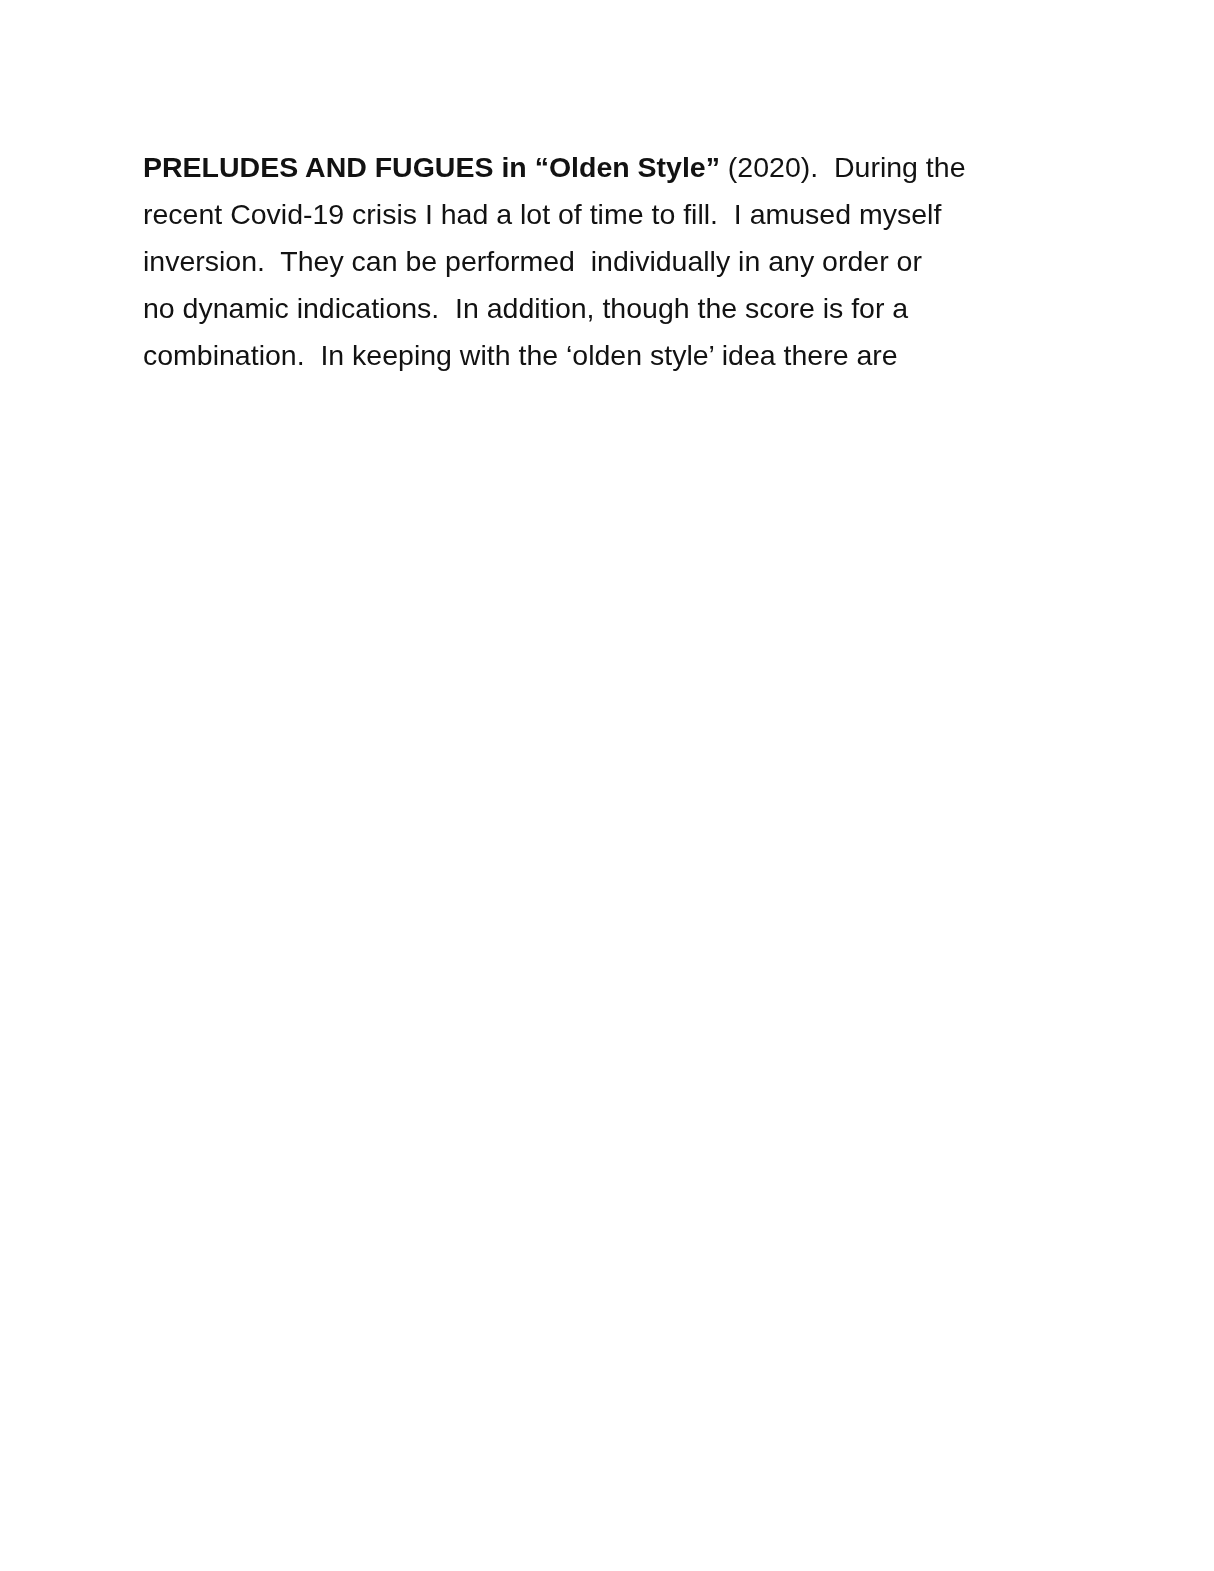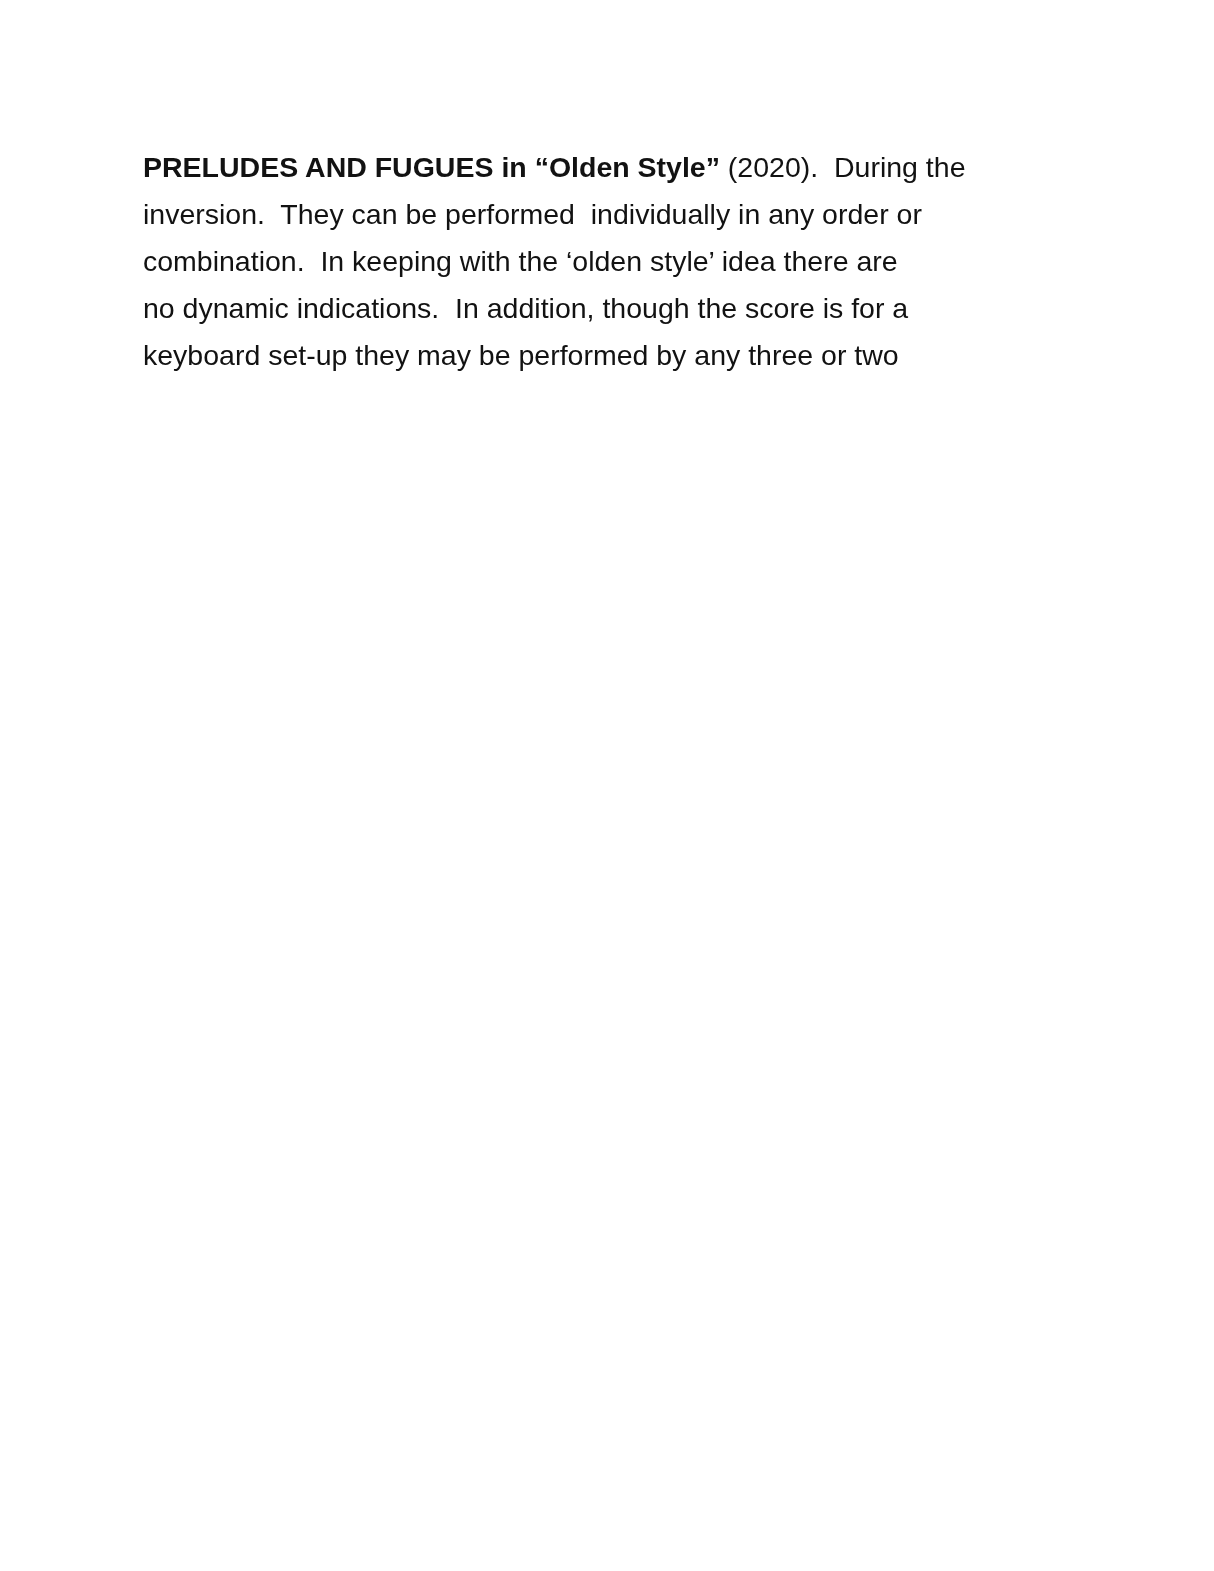--- a/index.html
+++ b/index.html
@@ -37,21 +37,21 @@
     white-space: pre-wrap;
   }
 </style>
 </head>
 <body>
 
 <div class="page">
 
   <div class="para">
     <div class="line"><span class="bold-run">PRELUDES AND FUGUES in “Olden Style”</span><span class="normal-run"> (2020).  During the</span></div>
+    <div class="line">recent Covid-19 crisis I had a lot of time to fill.  I amused myself</div>
     <div class="line">inversion.  They can be performed  individually in any order or</div>
+    <div class="line">no dynamic indications.  In addition, though the score is for a</div>
     <div class="line">combination.  In keeping with the ‘olden style’ idea there are</div>
-    <div class="line">no dynamic indications.  In addition, though the score is for a</div>
-    <div class="line">keyboard set-up they may be performed by any three or two</div>
   </div>
 
 
 
 </div>
 
 </body></html>

